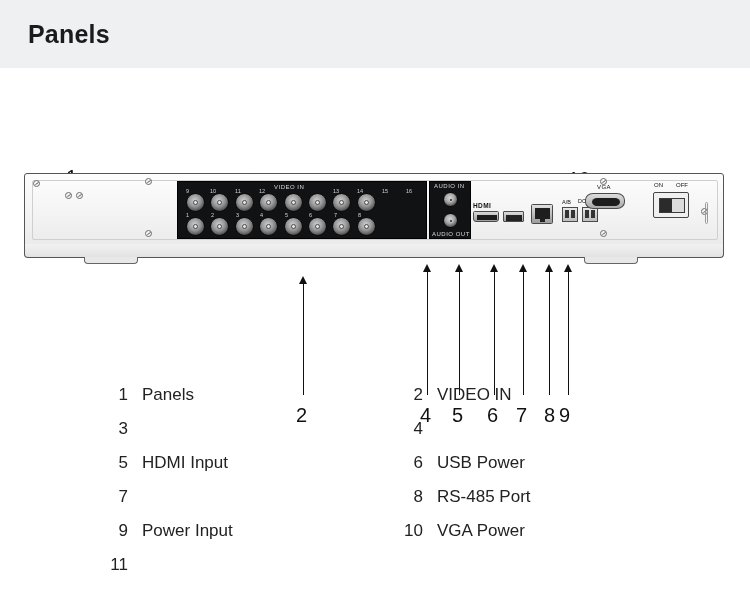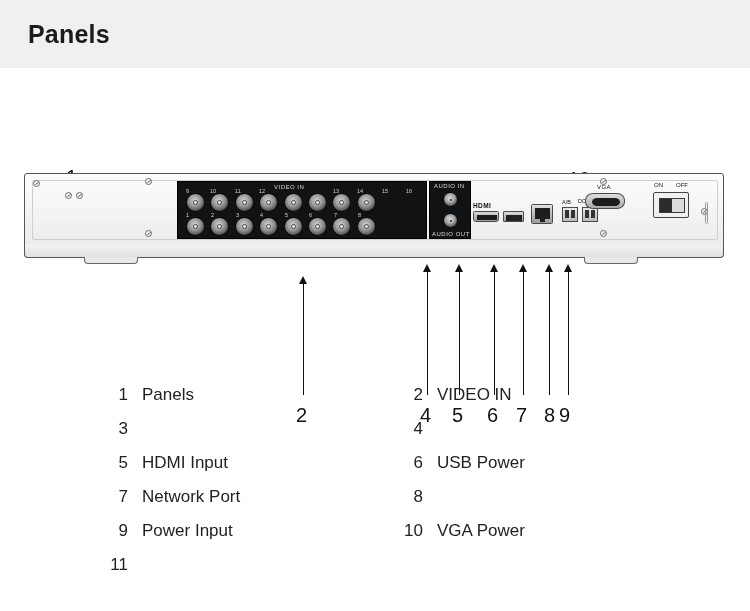--- a/index.html
+++ b/index.html
@@ -588,24 +588,24 @@
     </div>
     <div class="legend-cell">
       <span class="legend-num">6</span>
       <span class="legend-text">USB Power</span>
     </div>
   </div>
 
   <div class="legend-row">
     <div class="legend-cell first">
       <span class="legend-num">7</span>
-      <span class="legend-text">Network Port</span>
     </div>
     <div class="legend-cell">
       <span class="legend-num">8</span>
+      <span class="legend-text">RS-485 Port</span>
     </div>
   </div>
 
   <div class="legend-row">
     <div class="legend-cell first">
       <span class="legend-num">9</span>
       <span class="legend-text">Power Input</span>
     </div>
     <div class="legend-cell">
       <span class="legend-num">10</span>

